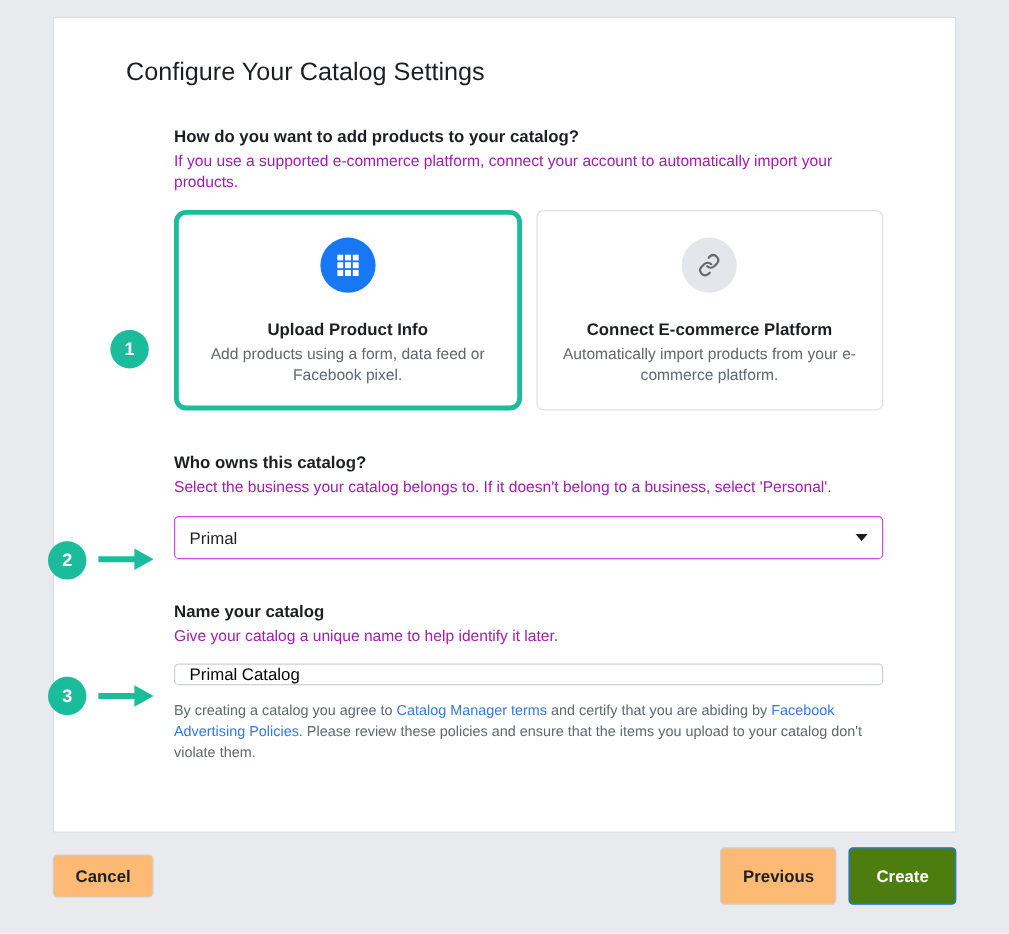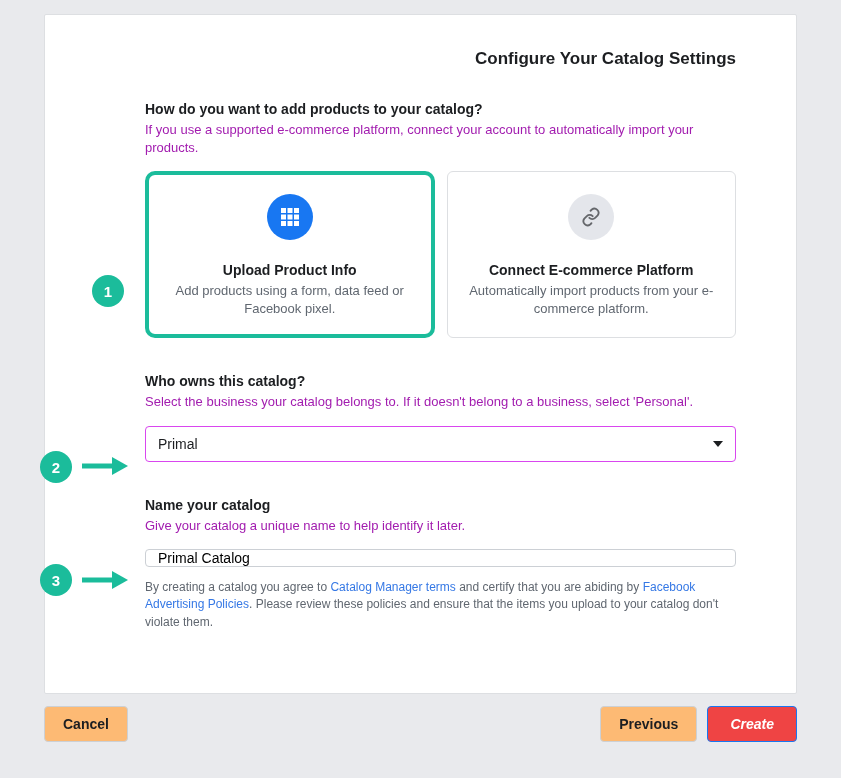--- a/index.html
+++ b/index.html
@@ -16,23 +16,23 @@
     }
     .card {
       background: #fff;
       border: 1px solid #dddfe2;
       border-radius: 2px;
       padding: 34px 60px 40px 60px;
       min-height: 680px;
       position: relative;
     }
     .page-title {
-      font-size: 17px;
-      font-weight: 700;
-      text-align: right;
+      font-size: 21px;
+      font-weight: 400;
+      text-align: left;
       margin-bottom: 32px;
     }
     .content {
       margin-left: 40px;
       margin-right: 0;
     }
     .section-heading {
       font-size: 14px;
       font-weight: 700;
       margin-bottom: 4px;
@@ -126,25 +126,24 @@
       font-size: 14px;
       font-weight: 600;
       padding: 9px 18px;
       border-radius: 4px;
       border: 1px solid #ccd0d5;
       background: #fdba74;
       cursor: pointer;
       color: #1c1e21;
     }
     .btn-primary {
-      background: #ef4444;
+      background: #4d7c0f;
       border-color: #1877f2;
       color: #fff;
-      padding: 3px 22px;
-      font-style: italic;
+      padding: 15px 22px;
     }
     .footer-right { display: flex; gap: 10px; }
     
     .badge {
       position: absolute;
       width: 32px;
       height: 32px;
       border-radius: 50%;
       background: #1bbc9b;
       color: #fff;

